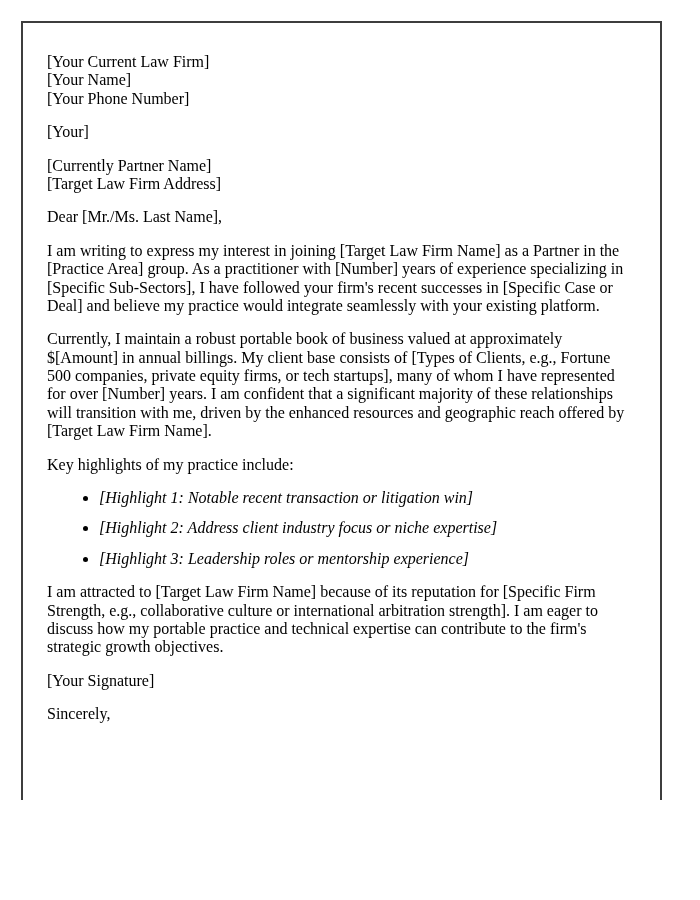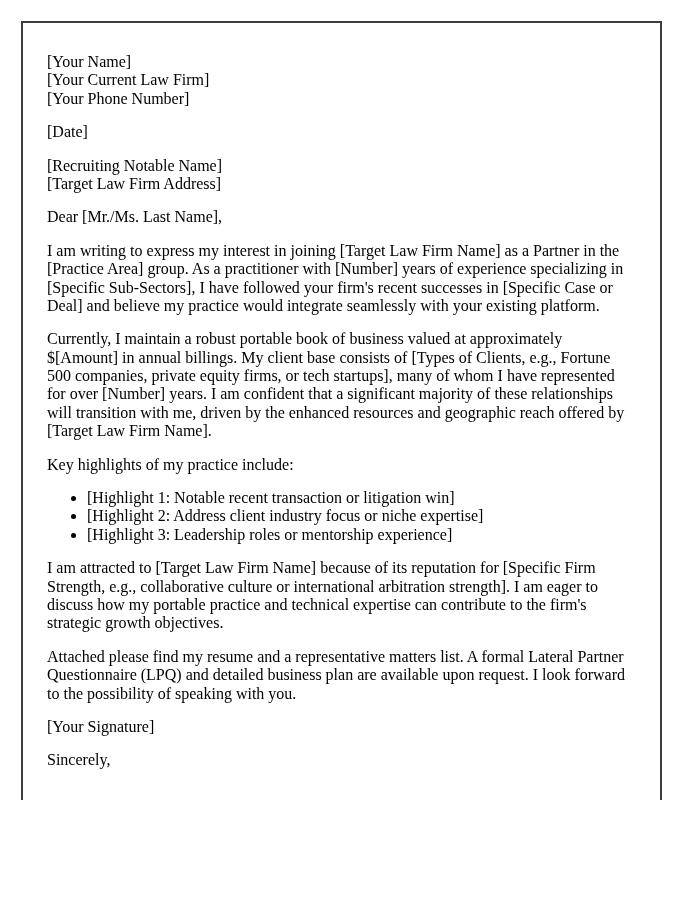--- a/index.html
+++ b/index.html
@@ -32,57 +32,57 @@
     margin: 0 0 15px 0;
   }
   .line {
     display: block;
   }
   ul.highlights {
     margin: 0 0 15px 0;
     padding-left: 40px;
   }
   ul.highlights li {
-    margin: 0;
+    margin: 12px;
     padding: 0;
+    font-style: italic;
   }
 </style>
 </head>
 <body>
 
 <div class="letter-box">
 
   <div class="block">
+    <span class="line">[Your Current Law Firm]</span>
     <span class="line">[Your Name]</span>
-    <span class="line">[Your Current Law Firm]</span>
     <span class="line">[Your Phone Number]</span>
   </div>
 
-  <div class="block">[Date]</div>
+  <div class="block">[Your]</div>
 
   <div class="block">
-    <span class="line">[Recruiting Notable Name]</span>
+    <span class="line">[Currently Partner Name]</span>
     <span class="line">[Target Law Firm Address]</span>
   </div>
 
   <p class="para">Dear [Mr./Ms. Last Name],</p>
 
   <p class="para">I am writing to express my interest in joining [Target Law Firm Name] as a Partner in the [Practice Area] group. As a practitioner with [Number] years of experience specializing in [Specific Sub-Sectors], I have followed your firm's recent successes in [Specific Case or Deal] and believe my practice would integrate seamlessly with your existing platform.</p>
 
   <p class="para">Currently, I maintain a robust portable book of business valued at approximately $[Amount] in annual billings. My client base consists of [Types of Clients, e.g., Fortune 500 companies, private equity firms, or tech startups], many of whom I have represented for over [Number] years. I am confident that a significant majority of these relationships will transition with me, driven by the enhanced resources and geographic reach offered by [Target Law Firm Name].</p>
 
   <p class="para">Key highlights of my practice include:</p>
 
   <ul class="highlights">
     <li>[Highlight 1: Notable recent transaction or litigation win]</li>
     <li>[Highlight 2: Address client industry focus or niche expertise]</li>
     <li>[Highlight 3: Leadership roles or mentorship experience]</li>
   </ul>
 
   <p class="para">I am attracted to [Target Law Firm Name] because of its reputation for [Specific Firm Strength, e.g., collaborative culture or international arbitration strength]. I am eager to discuss how my portable practice and technical expertise can contribute to the firm's strategic growth objectives.</p>
 
-  <p class="para">Attached please find my resume and a representative matters list. A formal Lateral Partner Questionnaire (LPQ) and detailed business plan are available upon request. I look forward to the possibility of speaking with you.</p>
 
   <p class="para">[Your Signature]</p>
 
   <p class="para">Sincerely,</p>
 
 </div>
 
 </body></html>

